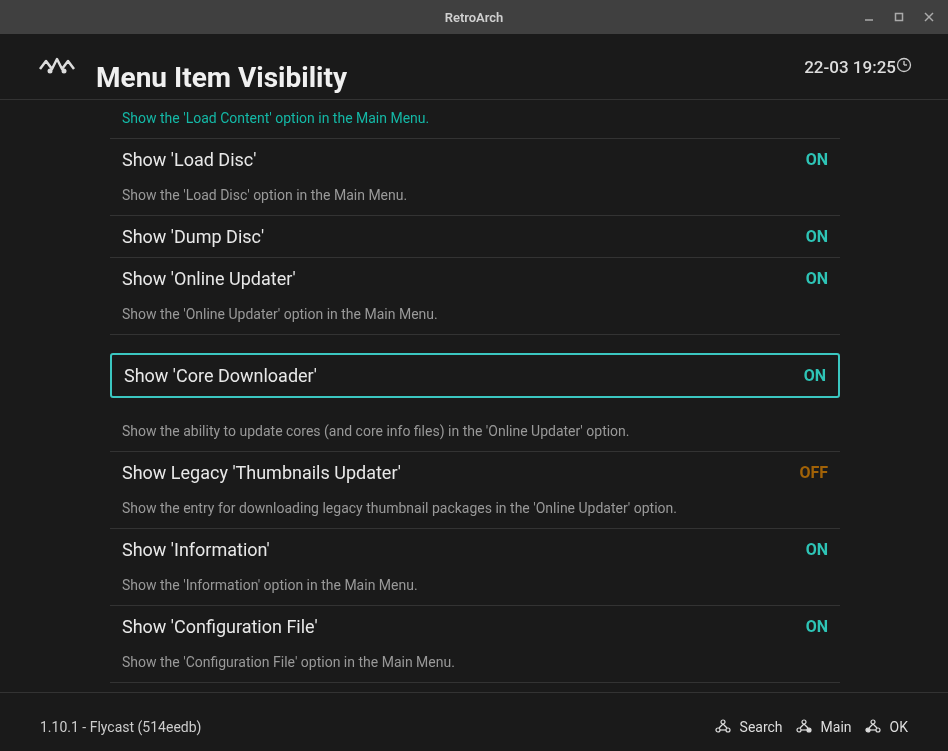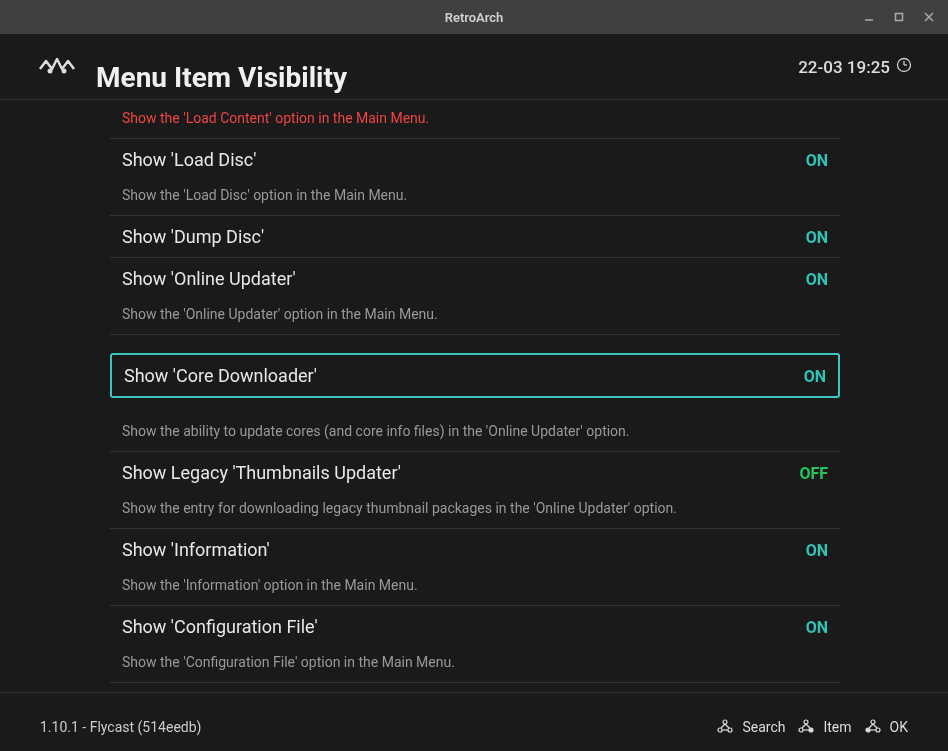--- a/index.html
+++ b/index.html
@@ -64,62 +64,61 @@
       margin-top: 21px;
     }
     .clock {
       position: absolute;
       right: 36px;
       font-size: 17px;
       font-weight: 500;
       color: #ddd;
       display: flex;
       align-items: center;
-      gap: 6px;
     }
     .content {
       height: 592px;
       overflow: hidden;
       padding: 0 18px;
     }
     .list-wrap {
       width: 730px;
       margin-left: 92px;
     }
     .item-desc-orphan {
       font-size: 14px;
-      color: #ef4444;
+      color: #14b8a6;
       padding: 10px 12px 12px 12px;
       border-bottom: 1px solid #333;
     }
     .item {
       border-bottom: 1px solid #333;
     }
     .item-row {
       display: flex;
       justify-content: space-between;
-      align-items: flex-end;
+      align-items: center;
       padding: 10px 12px;
     }
     .item-row.selected {
       border: 2px solid #3bc7c1;
       border-radius: 3px;
       margin: 18px 0;
     }
     .item-label {
       font-size: 18px;
       color: #e8e8e8;
       font-weight: 400;
     }
     .item-value {
       font-size: 16px;
       font-weight: 700;
     }
     .on { color: #2ec4b6; }
-    .off { color: #22c55e; }
+    .off { color: #a16207; }
     .item-desc {
       font-size: 14px;
       color: #999;
       padding: 7px 12px 12px 12px;
       max-width: 680px;
     }
     .footer {
       height: 69px;
       border-top: 1px solid #333;
       display: flex;
@@ -270,21 +269,21 @@
       <span class="hint-icon">
         <svg width="18" height="18" viewBox="0 0 18 18">
             <circle cx="9" cy="4" r="2" fill="none" stroke="#ddd" stroke-width="1.2"></circle>
             <circle cx="4" cy="12" r="2" fill="none" stroke="#ddd" stroke-width="1.2"></circle>
             <circle cx="14" cy="12" r="2" fill="#ddd" stroke="#ddd" stroke-width="1.2"></circle>
             <line x1="9" y1="6" x2="5" y2="10" stroke="#ddd" stroke-width="1.2"></line>
             <line x1="9" y1="6" x2="13" y2="10" stroke="#ddd" stroke-width="1.2"></line>
             <line x1="6" y1="12" x2="12" y2="12" stroke="#ddd" stroke-width="1.2"></line>
           </svg>
       </span>
-      <span>Item</span>
+      <span>Main</span>
     </div>
     <div class="hint">
       <span class="hint-icon">
         <svg width="18" height="18" viewBox="0 0 18 18">
             <circle cx="9" cy="4" r="2" fill="none" stroke="#ddd" stroke-width="1.2"></circle>
             <circle cx="4" cy="12" r="2" fill="#ddd" stroke="#ddd" stroke-width="1.2"></circle>
             <circle cx="14" cy="12" r="2" fill="none" stroke="#ddd" stroke-width="1.2"></circle>
             <line x1="9" y1="6" x2="5" y2="10" stroke="#ddd" stroke-width="1.2"></line>
             <line x1="9" y1="6" x2="13" y2="10" stroke="#ddd" stroke-width="1.2"></line>
             <line x1="6" y1="12" x2="12" y2="12" stroke="#ddd" stroke-width="1.2"></line>

